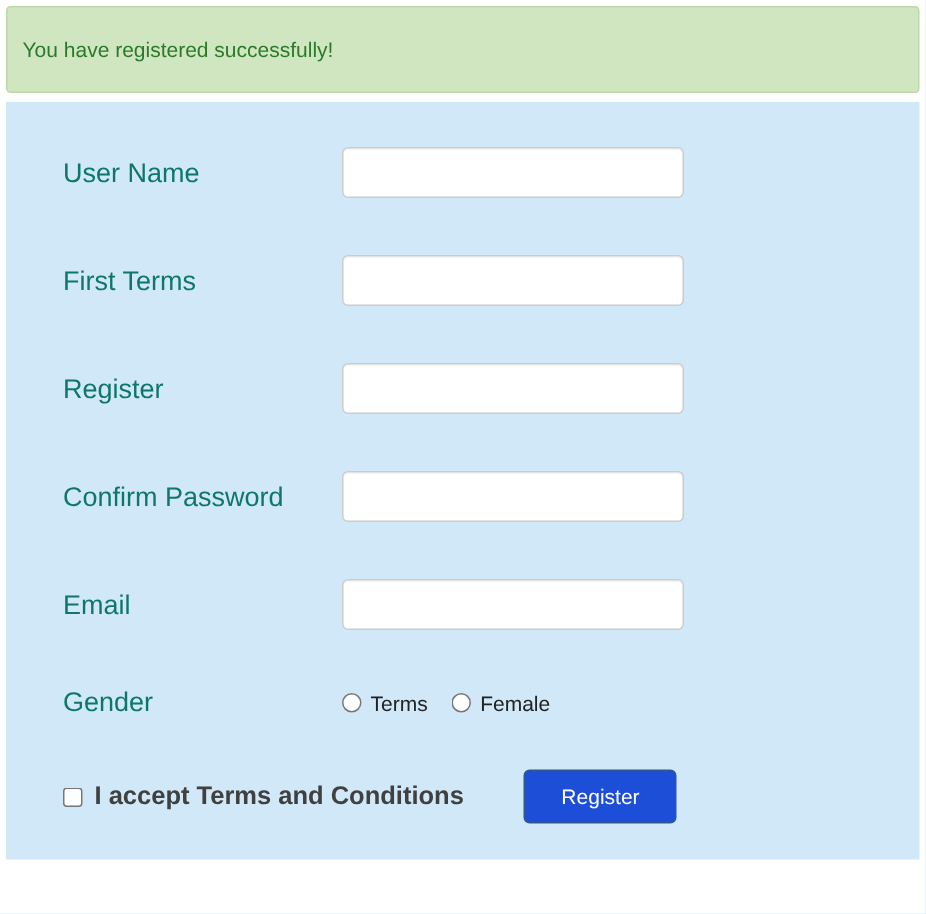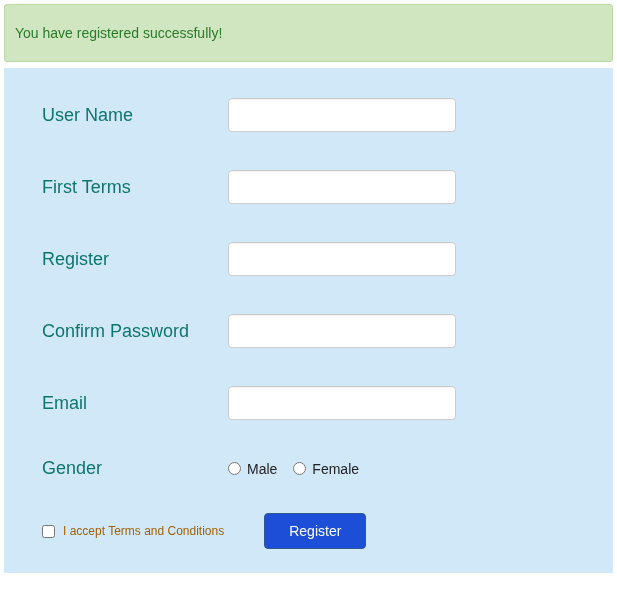--- a/index.html
+++ b/index.html
@@ -77,22 +77,23 @@
       gap: 40px;
     }
     .terms-group {
       display: flex;
       align-items: center;
     }
     .terms-group input[type="checkbox"] {
       margin-right: 8px;
     }
     .terms-group label {
-      font-size: 12px;
-      color: #a16207;
+      font-size: 17px;
+      color: #404040;
+      font-weight: bold;
     }
     .btn-register {
       background: #1d4ed8;
       color: #fff;
       border: 1px solid #2f5890;
       border-radius: 4px;
       padding: 9px 24px;
       font-size: 14px;
       cursor: pointer;
     }
@@ -131,21 +132,21 @@
     <div class="form-row">
       <label class="form-label">Email</label>
       <input type="text" class="form-input" value="" style="">
     </div>
 
     <div class="form-row gender-row">
       <label class="form-label">Gender</label>
       <div class="radio-group">
         <div class="radio-item">
           <input type="radio" name="gender" style="">
-          <label>Male</label>
+          <label>Terms</label>
         </div>
         <div class="radio-item">
           <input type="radio" name="gender" style="">
           <label>Female</label>
         </div>
       </div>
     </div>
 
     <div class="bottom-row">
       <div class="terms-group">

